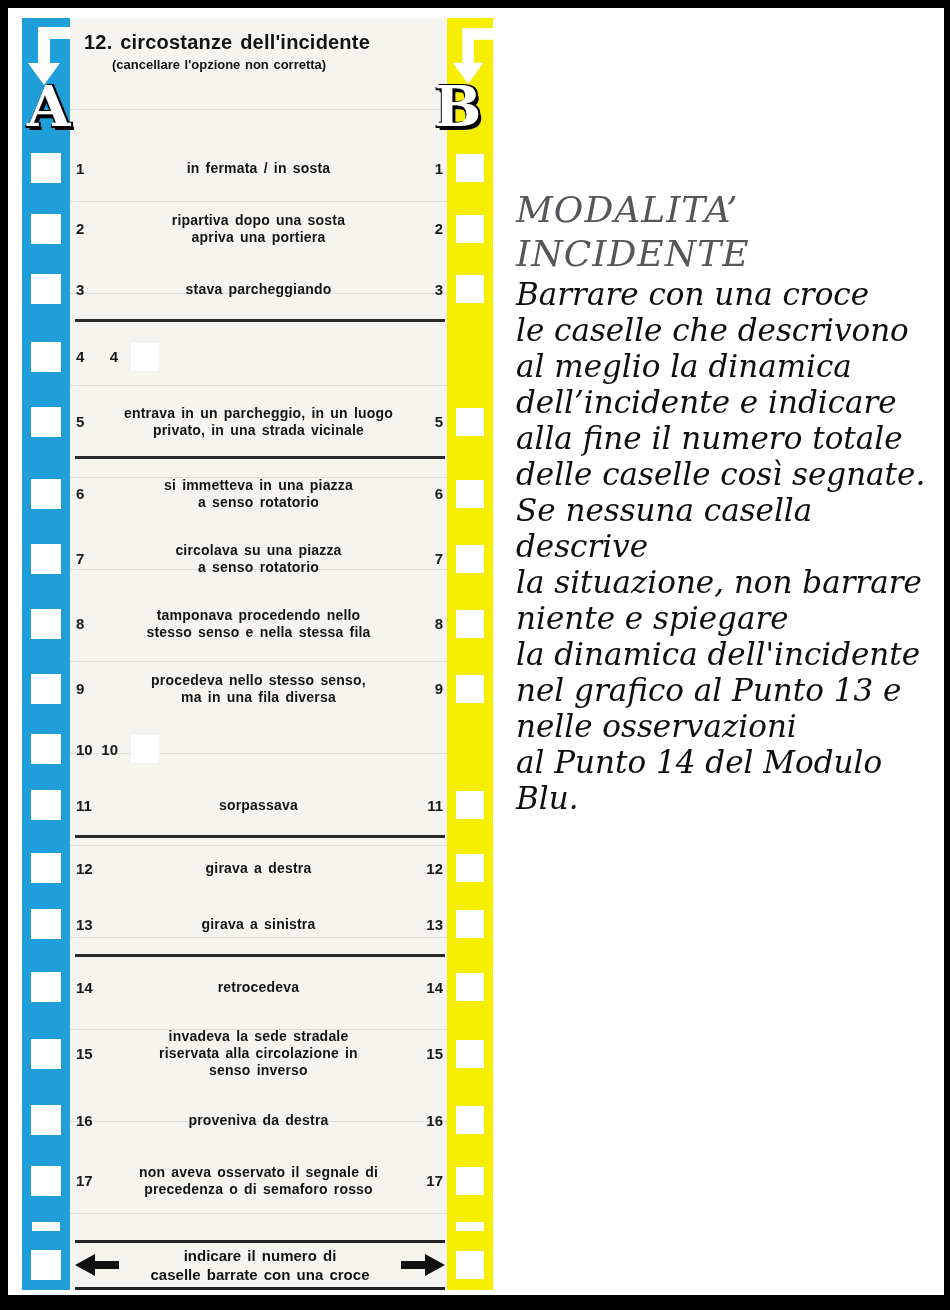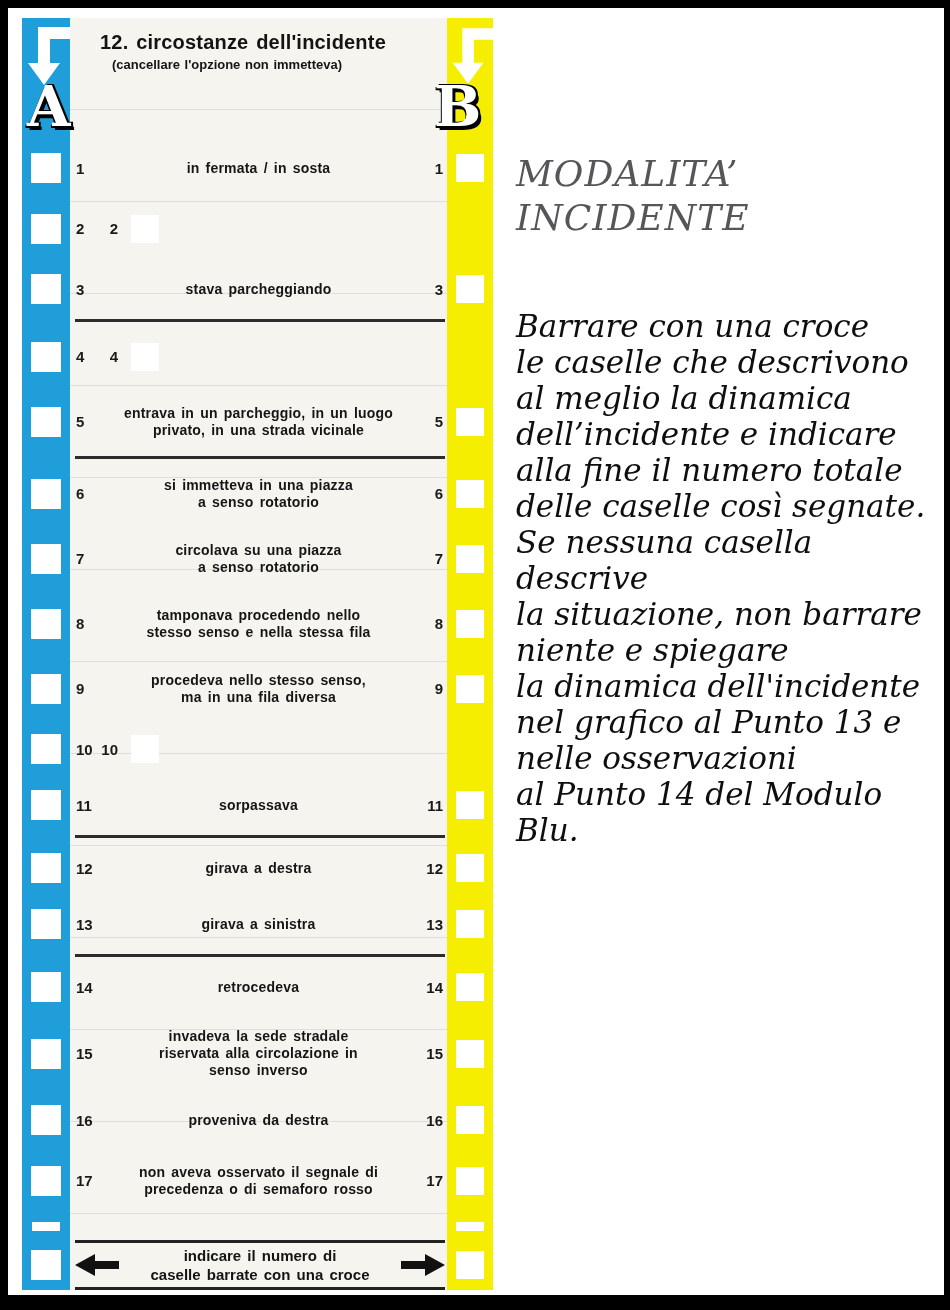--- a/index.html
+++ b/index.html
@@ -33,21 +33,21 @@
   .letter{
     position:absolute;z-index:4;
     font-family:"DejaVu Serif",serif;font-weight:bold;font-size:56px;line-height:1;
     color:#fff;
     text-shadow:3px 4px 0 #000,2px 2px 0 #000,-1px 2px 0 #000,2px -1px 0 #000;
   }
   .letter-a{left:5px;top:60px;}
   .letter-b{left:412px;top:60px;}
 
   .header{position:relative;z-index:2;height:122px;padding-top:12px;box-sizing:border-box;color:#141414;}
-  .h-title{padding-left:78px;font-size:20px;font-weight:bold;line-height:25px;letter-spacing:.2px;word-spacing:2px;}
+  .h-title{padding-left:62px;font-size:20px;font-weight:bold;line-height:25px;letter-spacing:.2px;word-spacing:2px;}
   .h-instr{padding-left:93px;font-size:19px;font-weight:bold;line-height:24px;white-space:pre-line;word-spacing:3px;}
   .h-note{padding-left:90px;font-size:13px;font-weight:bold;line-height:19px;word-spacing:1px;}
 
   .row{display:flex;align-items:center;position:relative;z-index:2;}
   .h1{height:56px;}
   .h2{height:65px;}
   .h3{height:77px;}
   .sa{width:48px;flex:none;display:flex;justify-content:center;}
   .sb{width:46px;flex:none;display:flex;justify-content:center;}
   .checkbox{width:30px;height:30px;background:#fff;}
@@ -68,27 +68,26 @@
   .footer-center{
     flex:1;margin-left:5px;margin-right:2px;height:50px;box-sizing:border-box;
     border-top:3px solid #222;border-bottom:3px solid #222;
     display:flex;align-items:center;
   }
   .f-arrow{flex:none;width:44px;height:26px;}
   .f-label{flex:1;text-align:center;font-weight:bold;font-size:15px;line-height:19px;
     white-space:pre-line;word-spacing:2px;color:#141414;}
 
   
-  .side{position:absolute;left:508px;top:144px;width:426px;}
+  .side{position:absolute;left:508px;top:180px;width:426px;}
   .side-title{
     font-family:"DejaVu Serif",serif;font-style:italic;
     font-size:36px;color:#56565a;letter-spacing:1px;line-height:44px;
   }
   .side-body{
-    margin-top:68px;
     font-family:"DejaVu Serif",serif;font-style:italic;
     font-size:31px;line-height:36px;color:#0e0e0e;white-space:pre-line;
   }
 </style>
 </head>
 <body>
 
 <div class="page">
 
   <div class="form">
@@ -101,39 +100,41 @@
     </svg>
     <svg class="strip-arrow arrow-b" width="46" height="64" viewBox="0 0 48 64">
       <path d="M48 4 L16 4 L16 40 L6 40 L22 62 L38 40 L28 40 L28 16 L48 16 Z" fill="#ffffff"></path>
     </svg>
 
     <div class="letter letter-a">A</div>
     <div class="letter letter-b">B</div>
 
     <div class="header">
       <div class="h-title">12. circostanze dell'incidente</div>
-      <div class="h-note">(cancellare l'opzione non immetteva)</div>
+      <div class="h-note">(cancellare l'opzione non corretta)</div>
     </div>
 
     <div class="row h1">
       <div class="sa">
           <div class="checkbox"></div>
         </div>
       <div class="num numl">1</div>
       <div class="txt">in fermata / in sosta</div>
       <div class="num numr">1</div>
       <div class="sb">
           <div class="checkbox"></div>
         </div>
     </div>
     <div class="row h2">
       <div class="sa">
           <div class="checkbox"></div>
         </div>
       <div class="num numl">2</div>
+      <div class="txt">ripartiva dopo una sosta
+apriva una portiera</div>
       <div class="num numr">2</div>
       <div class="sb">
           <div class="checkbox"></div>
         </div>
     </div>
     <div class="row h1">
       <div class="sa">
           <div class="checkbox"></div>
         </div>
       <div class="num numl">3</div>

